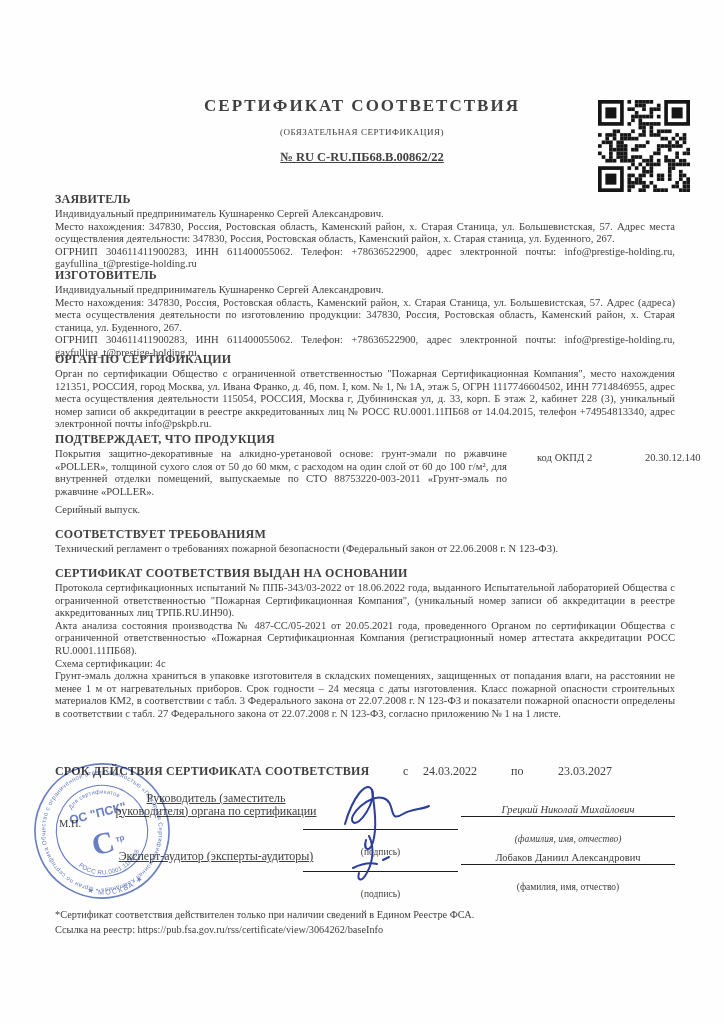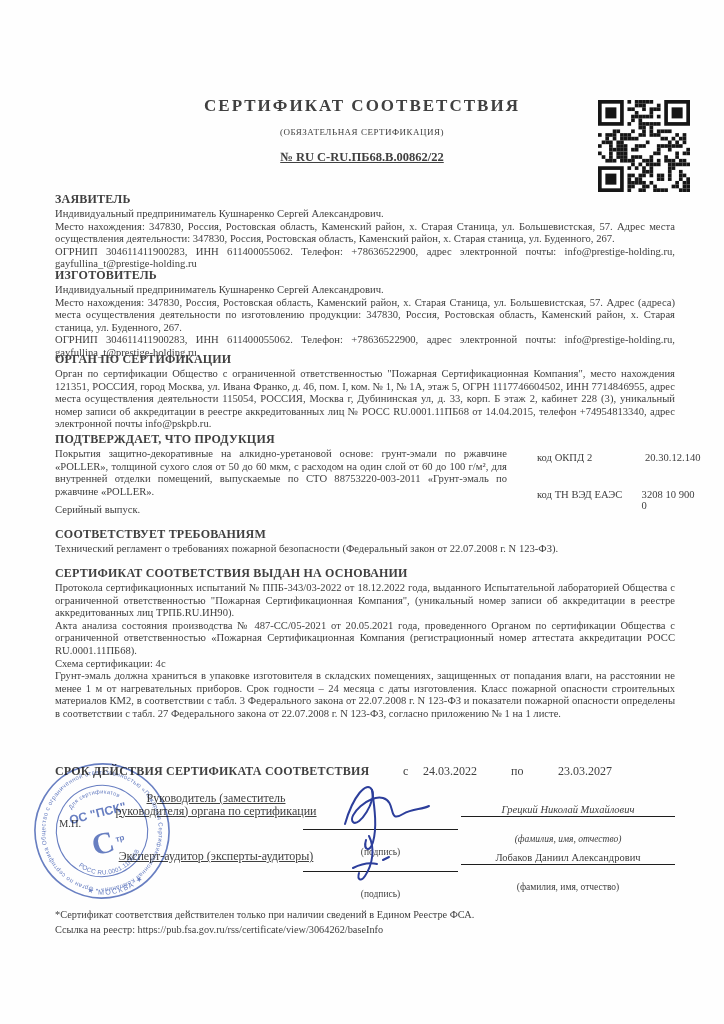--- a/index.html
+++ b/index.html
@@ -306,36 +306,32 @@
     <div class="prod">
       <div class="prod-left">
         <p>Покрытия защитно-декоративные на алкидно-уретановой основе: грунт-эмали по ржавчине «POLLER», толщиной сухого слоя от 50 до 60 мкм, с расходом на один слой от 60 до 100 г/м², для внутренней отделки помещений, выпускаемые по СТО 88753220-003-2011 «Грунт-эмаль по ржавчине «POLLER».</p>
         <p style="margin-top:6px">Серийный выпуск.</p>
       </div>
       <div class="prod-right">
         <div class="code-row">
           <span class="code-label">код ОКПД 2</span>
           <span class="code-value">20.30.12.140</span>
         </div>
-        <div class="code-row">
-          <span class="code-label">код ТН ВЭД ЕАЭС</span>
-          <span class="code-value">3208 10 900 0</span>
-        </div>
       </div>
     </div>
   </div>
 
   <div class="abs sec" style="top:527px">
     <h2>СООТВЕТСТВУЕТ ТРЕБОВАНИЯМ</h2>
-    <p>Технический регламент о требованиях пожарной безопасности (Федеральный закон от 22.07.2008 г. N 123-ФЗ).</p>
+    <p>Технический регламент о требованиях пожарной безопасности (Федеральный закон от 22.06.2008 г. N 123-ФЗ).</p>
   </div>
 
   <div class="abs sec" style="top:566px">
     <h2>СЕРТИФИКАТ СООТВЕТСТВИЯ ВЫДАН НА ОСНОВАНИИ</h2>
-    <p>Протокола сертификационных испытаний № ППБ-343/03-2022 от 18.12.2022 года, выданного Испытательной лабораторией Общества с ограниченной ответственностью "Пожарная Сертификационная Компания", (уникальный номер записи об аккредитации в реестре аккредитованных лиц ТРПБ.RU.ИН90).</p>
+    <p>Протокола сертификационных испытаний № ППБ-343/03-2022 от 18.06.2022 года, выданного Испытательной лабораторией Общества с ограниченной ответственностью "Пожарная Сертификационная Компания", (уникальный номер записи об аккредитации в реестре аккредитованных лиц ТРПБ.RU.ИН90).</p>
     <p>Акта анализа состояния производства № 487-СС/05-2021 от 20.05.2021 года, проведенного Органом по сертификации Общества с ограниченной ответственностью «Пожарная Сертификационная Компания (регистрационный номер аттестата аккредитации РОСС RU.0001.11ПБ68).</p>
     <p>Схема сертификации: 4с</p>
   </div>
 
   <div class="abs sec" style="top:670px">
     <p>Грунт-эмаль должна храниться в упаковке изготовителя в складских помещениях, защищенных от попадания влаги, на расстоянии не менее 1 м от нагревательных приборов. Срок годности – 24 месяца с даты изготовления. Класс пожарной опасности строительных материалов КМ2, в соответствии с табл. 3 Федерального закона от 22.07.2008 г. N 123-ФЗ и показатели пожарной опасности определены в соответствии с табл. 27 Федерального закона от 22.07.2008 г. N 123-ФЗ, согласно приложению № 1 на 1 листе.</p>
   </div>
 
   <div class="abs validity">
     <span class="vh" style="left:0">СРОК ДЕЙСТВИЯ СЕРТИФИКАТА СООТВЕТСТВИЯ</span>

